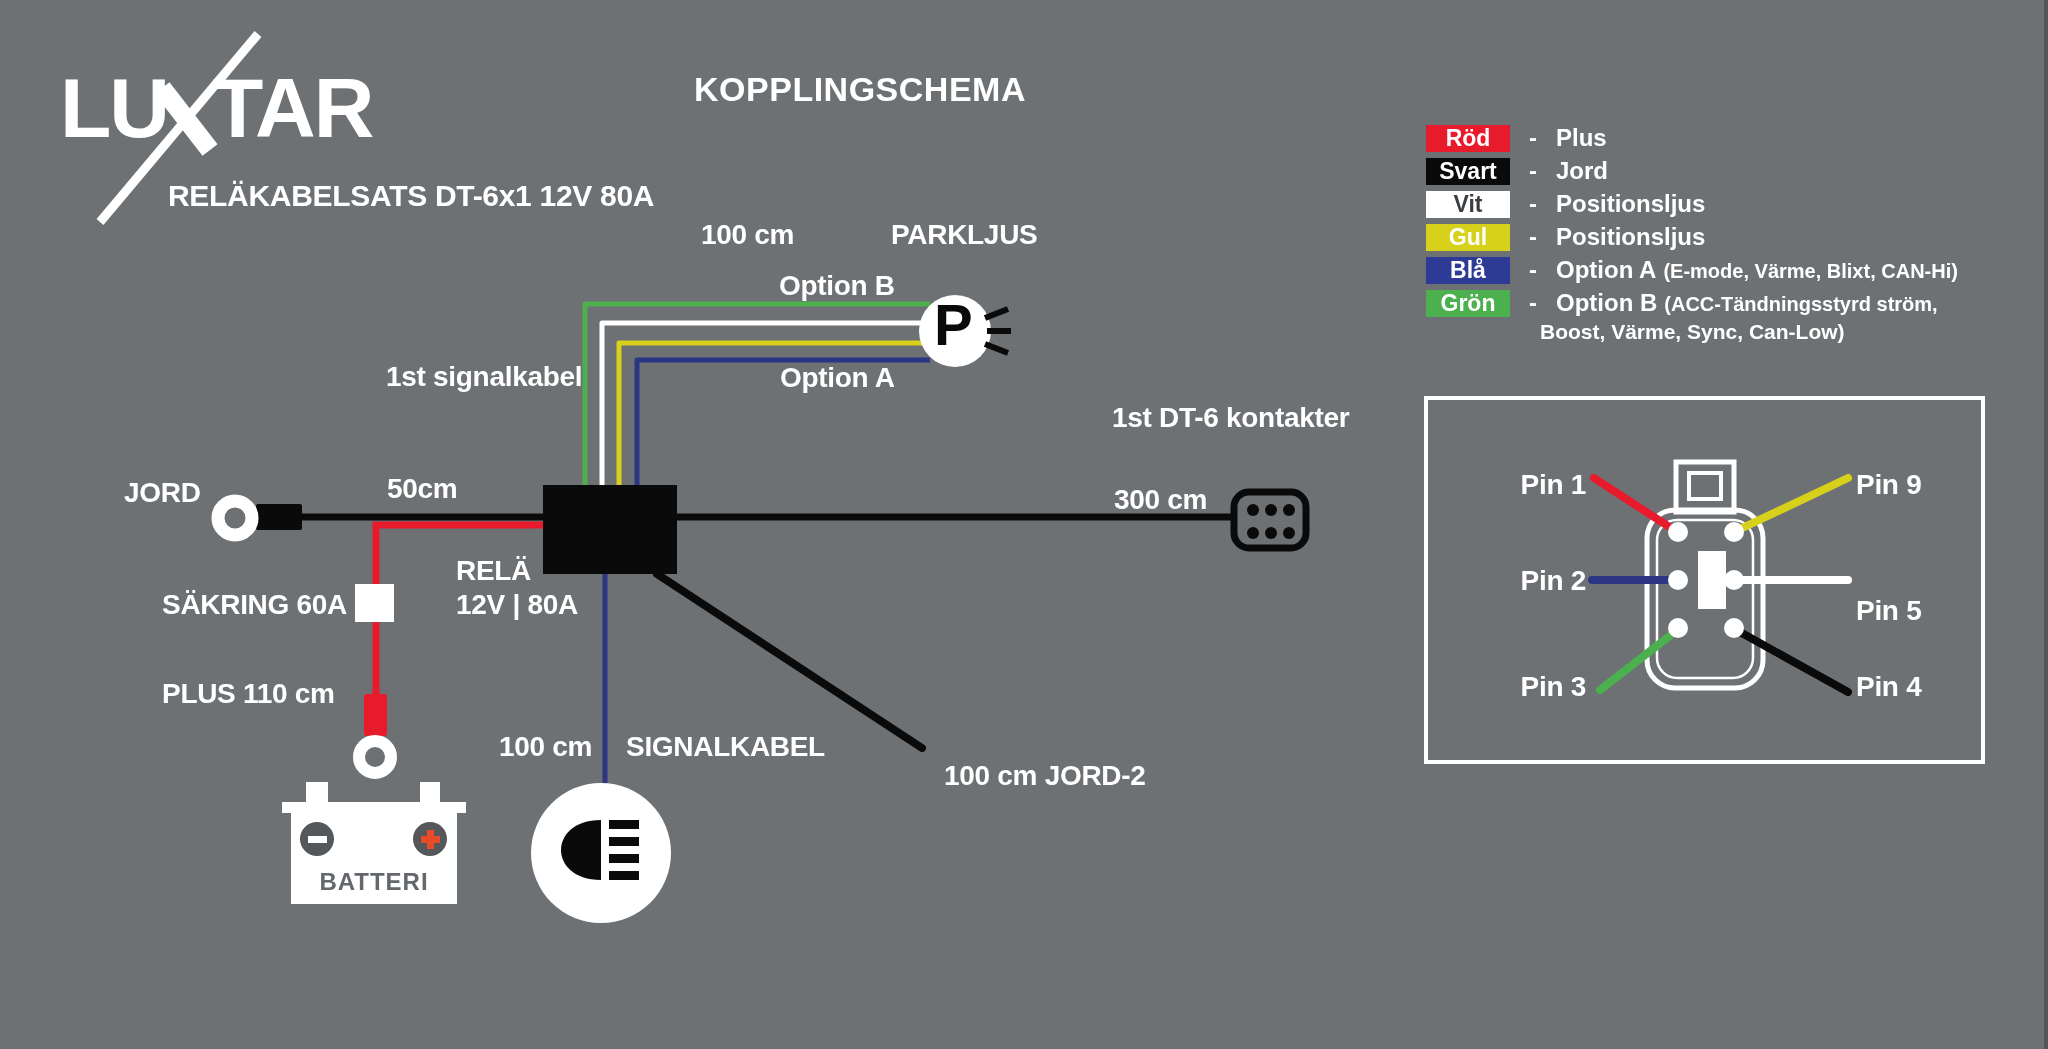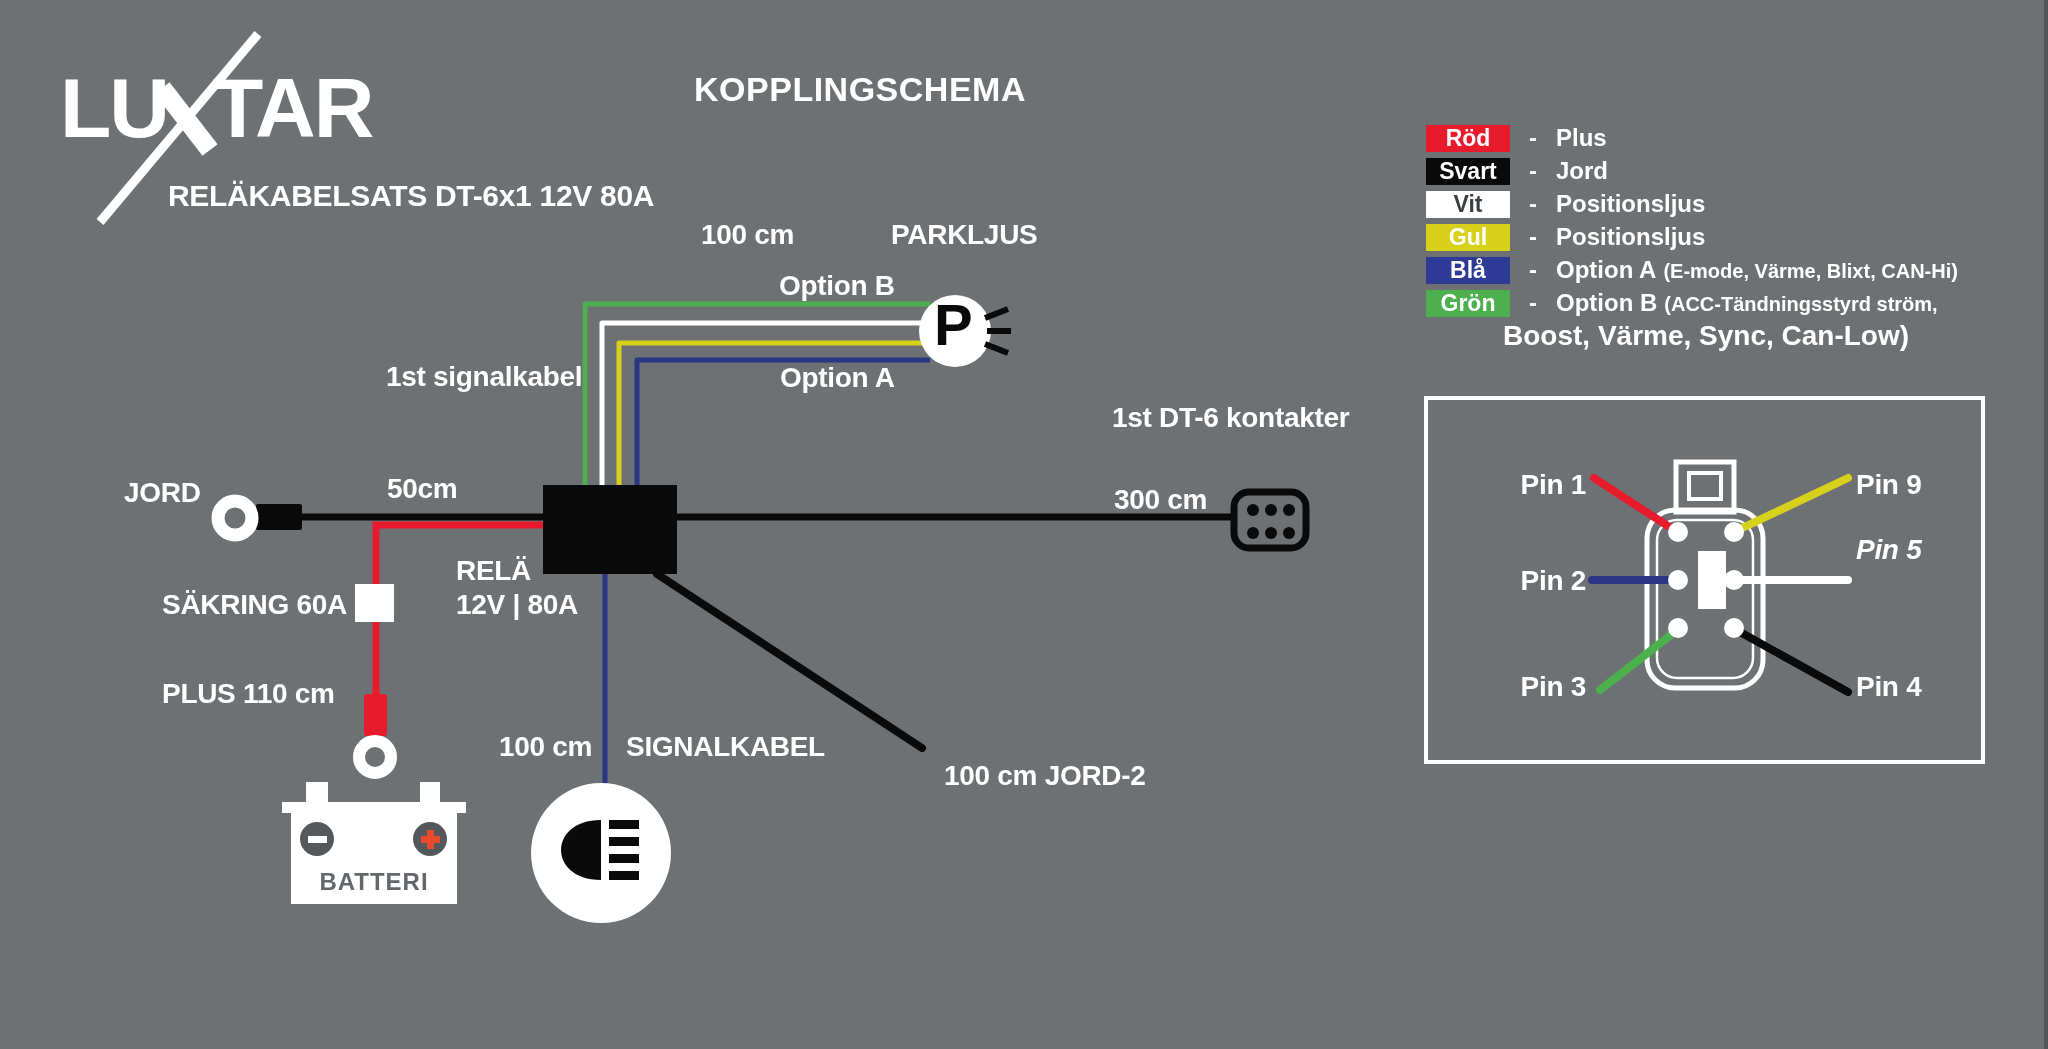--- a/index.html
+++ b/index.html
@@ -34,21 +34,21 @@
         color:var(--c-white);font-weight:700;font-size:23px;text-align:right;}
   .sw-0{background:var(--c-red);}
   .sw-1{background:var(--c-black);}
   .sw-2{background:var(--c-white);color:#3c3f41;}
   .sw-3{background:var(--c-yellow);}
   .sw-4{background:var(--c-blue_chip);}
   .sw-5{background:var(--c-green);}
   .lg-dash{color:var(--c-white);font-weight:700;font-size:24px;text-align:center;}
   .lg-desc{color:var(--c-white);font-weight:700;font-size:24px;white-space:nowrap;display:flex;align-items:baseline;gap:7px;}
   .lg-detail{font-size:20px;}
-  .lg-wrap{margin-left:77px;margin-top:-2px;color:var(--c-white);font-weight:700;font-size:28px;white-space:nowrap;}
+  .lg-wrap{margin-left:114px;margin-top:-2px;color:var(--c-white);font-weight:700;font-size:21px;white-space:nowrap;}
   
   .sk-black{stroke:var(--c-black);}
   .sk-red{stroke:var(--c-red);}
   .sk-green{stroke:var(--c-green);}
   .sk-yellow{stroke:var(--c-yellow);}
   .sk-blue{stroke:var(--c-blue);}
   .sk-white{stroke:var(--c-white);}
   .fl-white{fill:var(--c-white);}
   .fl-black{fill:var(--c-black);}
   .fl-red{fill:var(--c-red);}
@@ -222,16 +222,16 @@
   <div class="lbl" style="left:626px;top:732px;">SIGNALKABEL</div>
   <div class="lbl" style="left:944px;top:761px;">100 cm JORD-2</div>
   <div class="lbl" style="left:1112px;top:403px;">1st DT-6 kontakter</div>
   <div class="lbl" style="left:1114px;top:485px;">300 cm</div>
   <div class="lbl" style="left:291px;top:869px;" id="batteri-label">BATTERI</div>
 
   <div class="lbl pin-l" style="left:1480px;top:470px;">Pin 1</div>
   <div class="lbl pin-l" style="left:1480px;top:566px;">Pin 2</div>
   <div class="lbl pin-l" style="left:1480px;top:672px;">Pin 3</div>
   <div class="lbl" style="left:1856px;top:470px;">Pin 9</div>
-  <div class="lbl" style="left:1856px;top:535px;font-style:italic;">Pin 5</div>
+  <div class="lbl" style="left:1856px;top:596px;">Pin 5</div>
   <div class="lbl" style="left:1856px;top:672px;">Pin 4</div>
 
 </div>
 
 </body></html>

